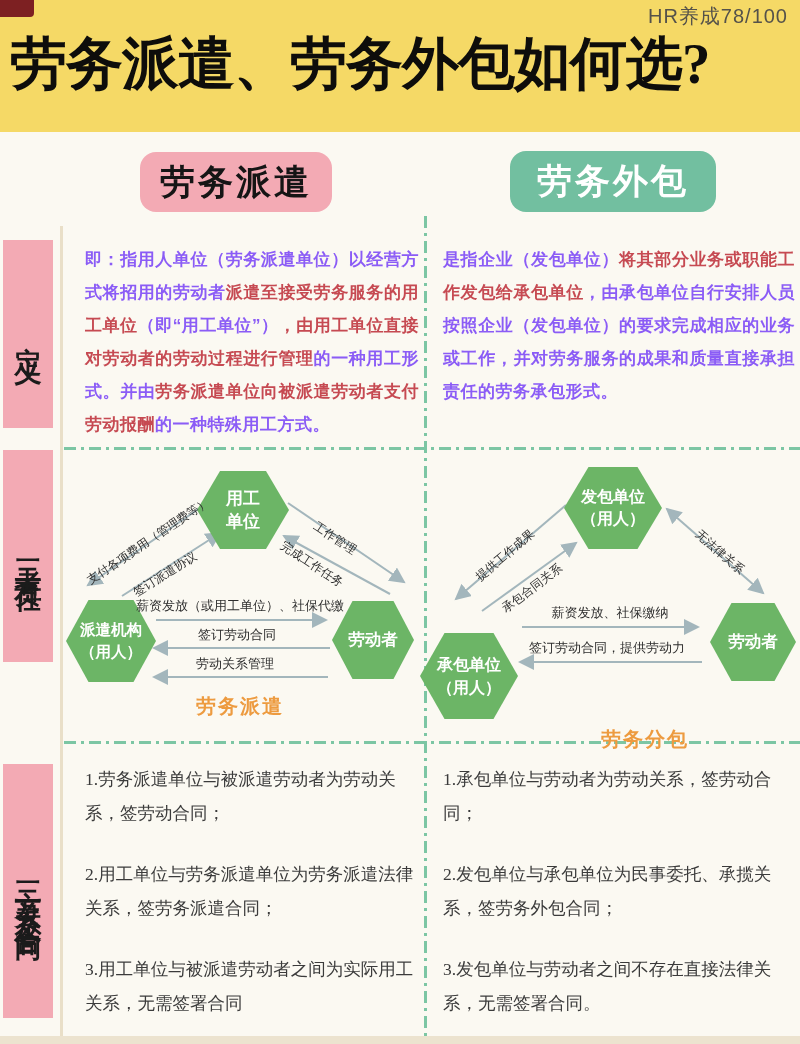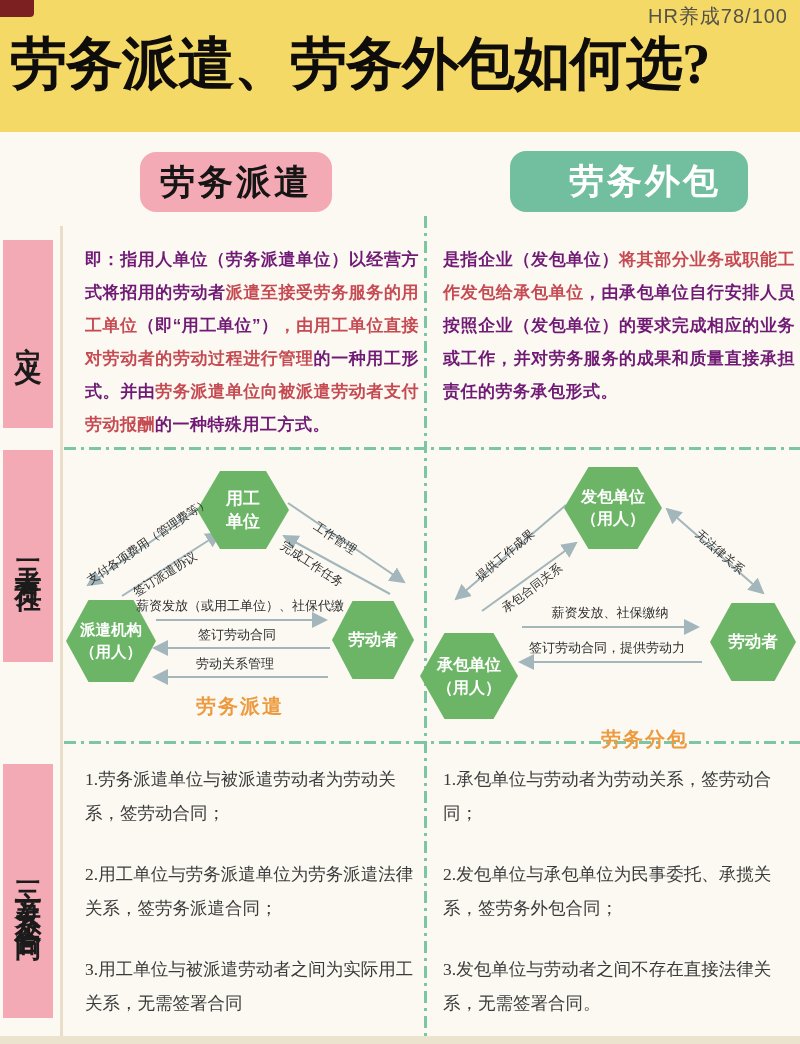--- a/index.html
+++ b/index.html
@@ -20,21 +20,21 @@
   .banner{position:absolute;left:0;top:0;width:800px;height:132px;background:var(--banner-yellow);}
   .corner-mark{position:absolute;left:0;top:0;width:34px;height:17px;background:#7d2022;border-radius:0 0 4px 0;}
   .watermark{position:absolute;right:12px;top:3px;font-size:20px;color:#55524a;letter-spacing:1px;}
   .title{position:absolute;left:10px;top:30px;margin:0;width:786px;font-family:"Liberation Serif", serif;
          font-weight:bold;font-size:57px;line-height:68px;color:#0e0d0b;white-space:nowrap;letter-spacing:-1px;}
 
   
   .badge{position:absolute;display:flex;align-items:center;justify-content:center;
          font-family:"Liberation Serif", serif;font-weight:bold;font-size:35px;letter-spacing:3px;border-radius:16px;}
   .badge-left{left:140px;top:152px;width:192px;height:60px;background:var(--pink);color:#151515;}
-  .badge-right{left:510px;top:151px;width:206px;height:61px;background:var(--badge-green);color:#ffffff;padding-left:32px;}
+  .badge-right{left:510px;top:151px;width:206px;height:61px;background:var(--badge-green);color:#ffffff;}
 
   
   .sidebar-bar{position:absolute;left:3px;width:50px;background:var(--pink);display:flex;align-items:center;justify-content:center;}
   .bar1{top:240px;height:188px;}
   .bar2{top:450px;height:212px;}
   .bar3{top:764px;height:254px;}
   .vtext{writing-mode:vertical-rl;text-orientation:upright;font-family:"Liberation Serif", serif;
          font-weight:bold;font-size:27px;color:#1b1b1b;letter-spacing:9px;}
 
   
@@ -45,21 +45,21 @@
     background-image:repeating-linear-gradient(90deg,var(--dash-green) 0 12px,transparent 12px 17px,var(--dash-green) 17px 20px,transparent 20px 25px);}
   .h-div1{top:447px;}
   .h-div2{top:741px;}
   .bottom-strip{position:absolute;left:0;top:1036px;width:800px;height:8px;background:#ece3cf;}
 
   
   .def{position:absolute;top:243px;font-size:17px;font-weight:600;line-height:33px;color:#333;
        text-align:justify;letter-spacing:0.5px;}
   .def-left{left:85px;width:334px;}
   .def-right{left:443px;width:352px;}
-  .seg-black{color:#701a75;}
+  .seg-black{color:#8b5cf6;}
   .seg-red{color:var(--red-text);}
 
   
   .diagram{position:absolute;top:455px;height:290px;}
   .diagram-left{left:60px;width:366px;}
   .diagram-right{left:420px;width:380px;}
   .diagram svg{position:absolute;left:0;top:0;}
   .hex{position:absolute;background:var(--hex-green);color:#fff;font-weight:bold;text-align:left;
        display:flex;align-items:center;justify-content:center;white-space:pre-line;
        clip-path:polygon(25% 0%,75% 0%,100% 50%,75% 100%,25% 100%,0% 50%);}

